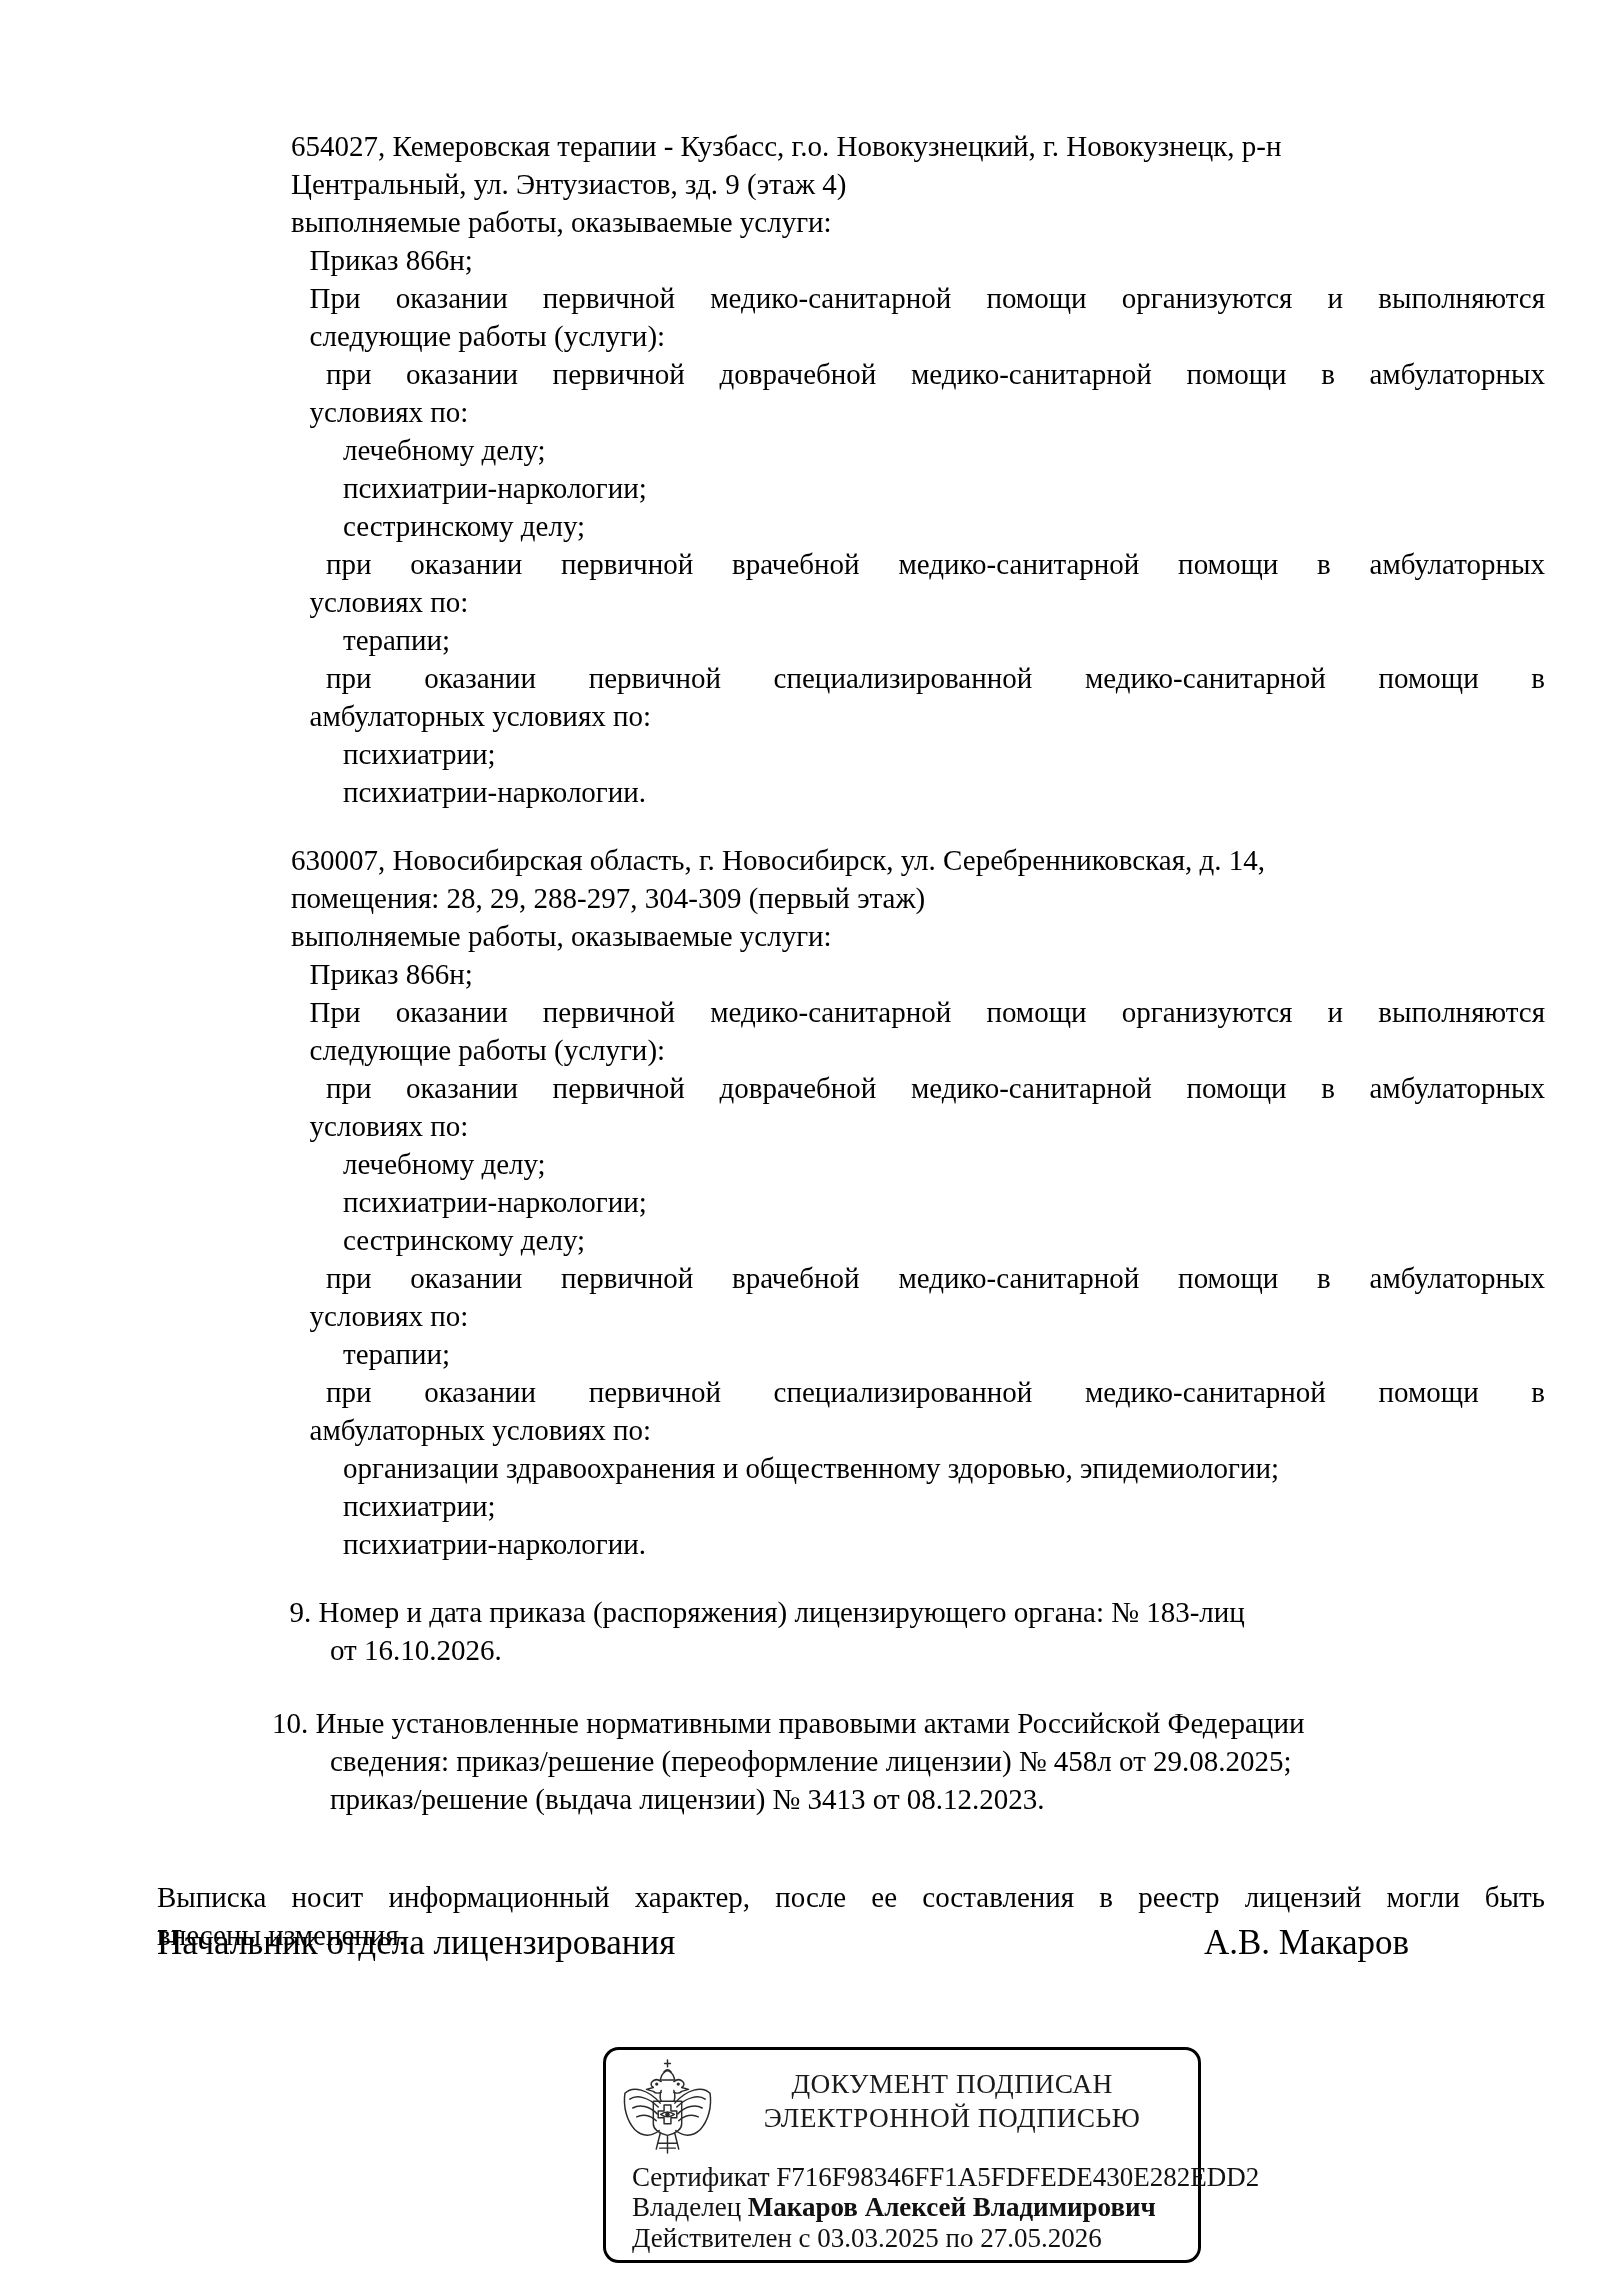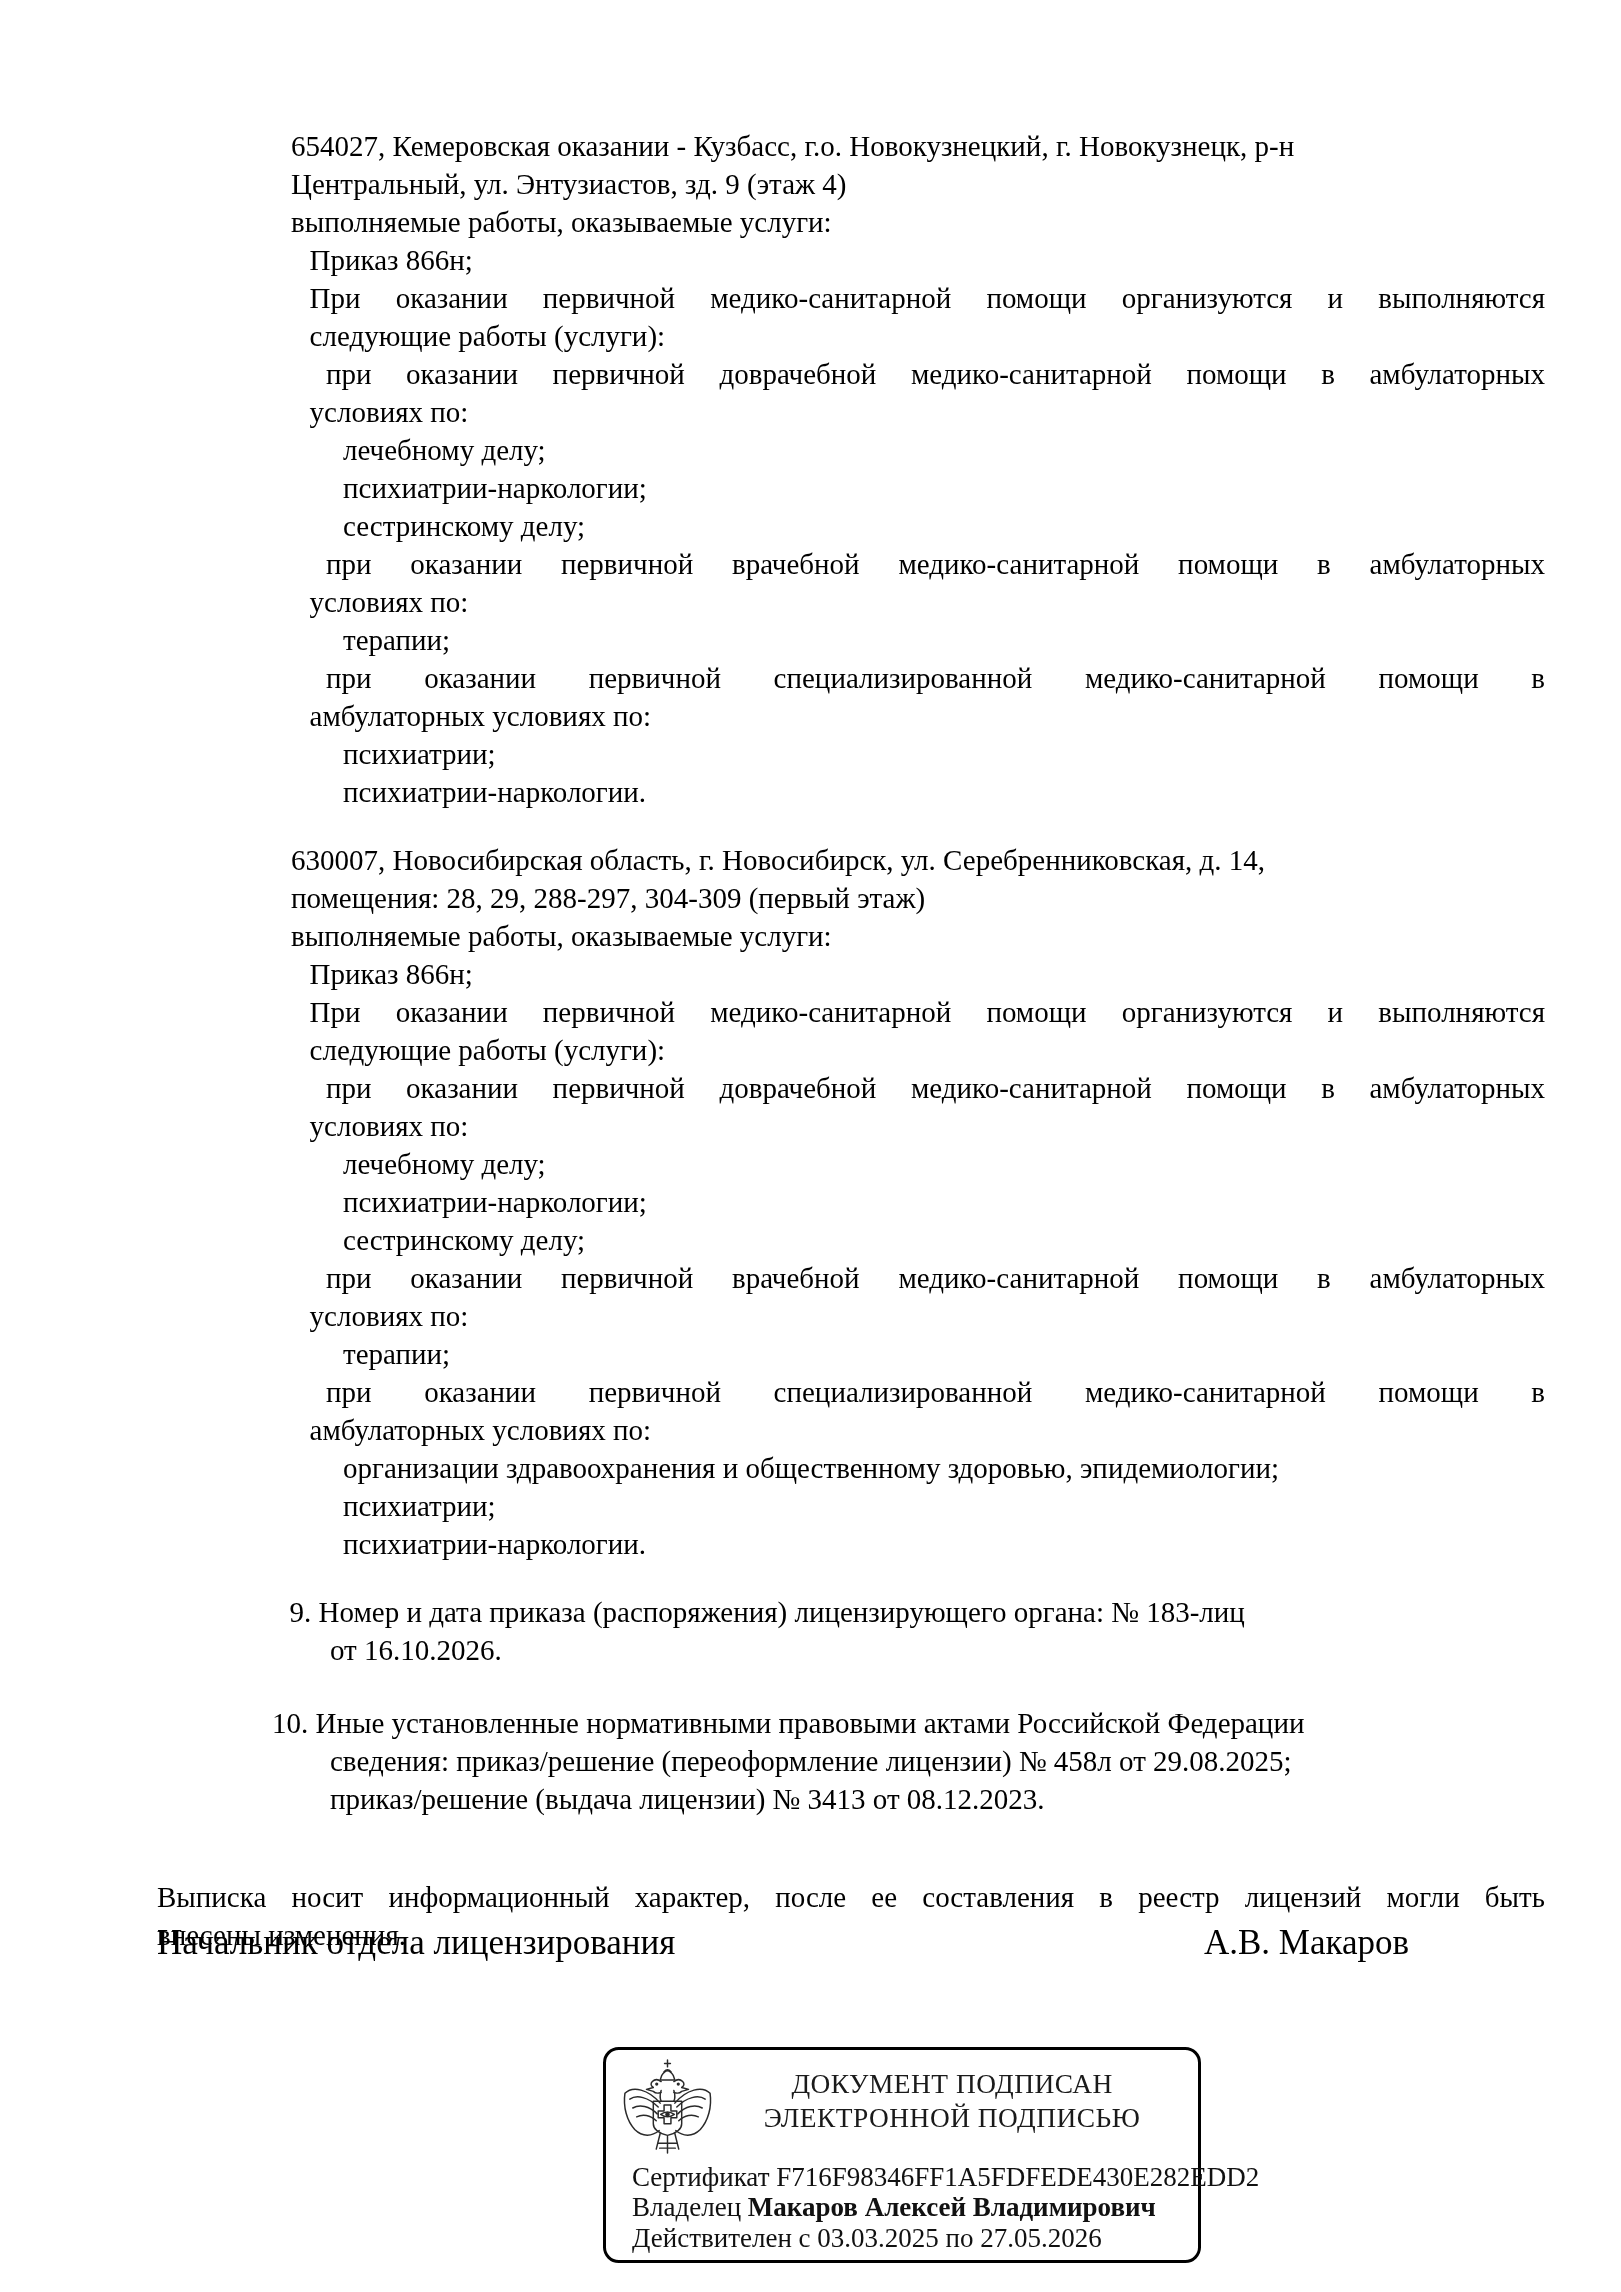--- a/index.html
+++ b/index.html
@@ -42,21 +42,21 @@
   .st-owner{top:142px;}
   .st-valid{top:173px;}
   .bold{font-weight:bold;}
 </style>
 </head>
 <body>
 
 <div class="page">
 
   <div class="tb" style="left:291px;top:127px;width:1254px;">
-      <div class="l i0">654027, Кемеровская оказании - Кузбасс, г.о. Новокузнецкий, г. Новокузнецк, р-н</div>
+      <div class="l i0">654027, Кемеровская терапии - Кузбасс, г.о. Новокузнецкий, г. Новокузнецк, р-н</div>
       <div class="l i0">Центральный, ул. Энтузиастов, зд. 9 (этаж 4)</div>
       <div class="l i0">выполняемые работы, оказываемые услуги:</div>
       <div class="l i1">Приказ 866н;</div>
       <div class="l i1 j">При оказании первичной медико-санитарной помощи организуются и выполняются</div>
       <div class="l i1">следующие работы (услуги):</div>
       <div class="l i2 j">при оказании первичной доврачебной медико-санитарной помощи в амбулаторных</div>
       <div class="l i1">условиях по:</div>
       <div class="l i3">лечебному делу;</div>
       <div class="l i3">психиатрии-наркологии;</div>
       <div class="l i3">сестринскому делу;</div>

